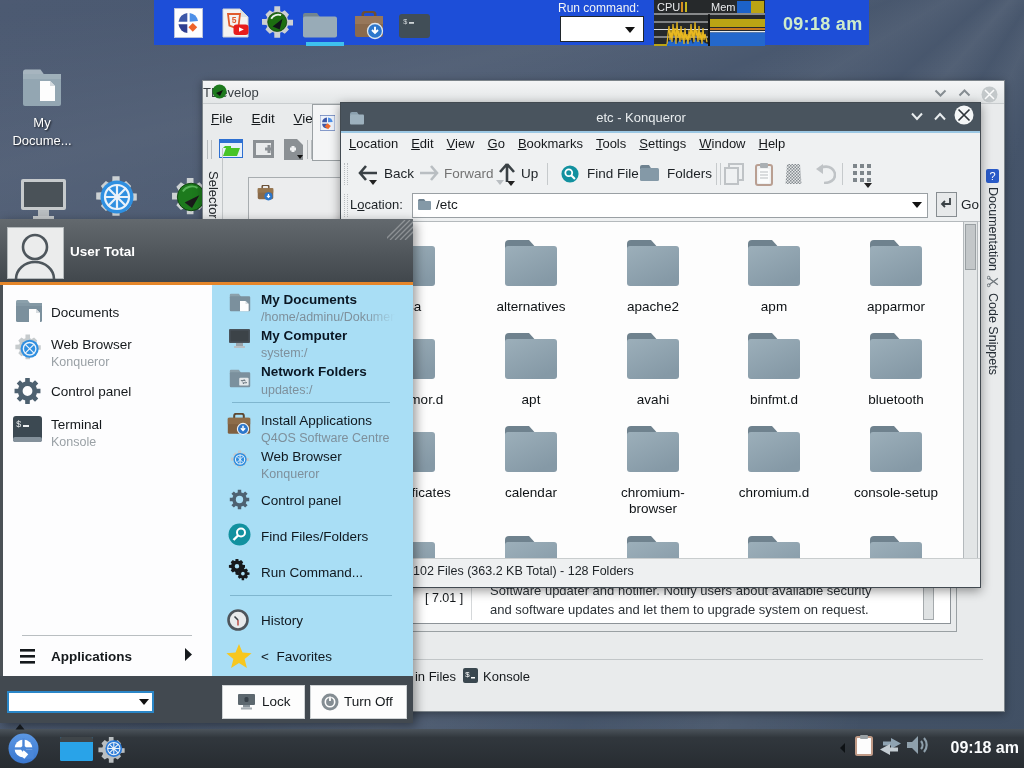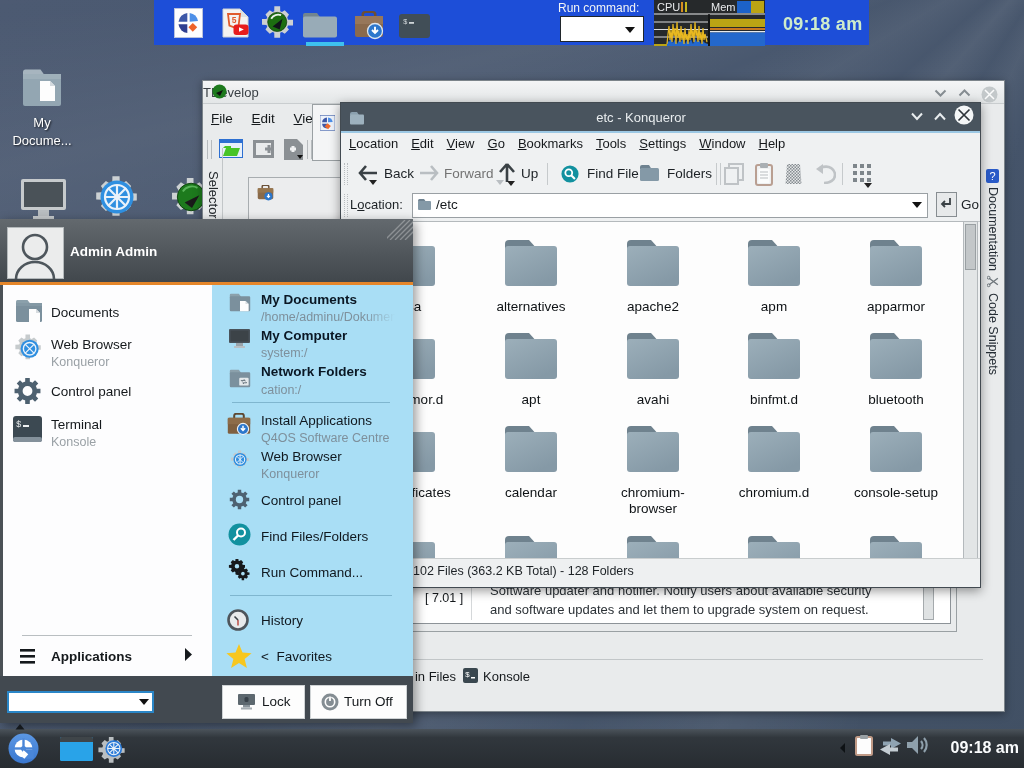--- a/index.html
+++ b/index.html
@@ -441,21 +441,21 @@
     <rect x="56" y="32.5" width="55" height="13.5" fill="#2468cc"></rect>
   </svg>
 </div>
 
 <div id="menu" class="abs">
   <div id="mhead" class="abs"></div>
   <div id="mavatar" class="abs"><svg width="55" height="51" viewBox="0 0 55 51">
         <circle cx="27" cy="19" r="12" fill="none" stroke="#4e565c" stroke-width="2.6"></circle>
         <path d="M8 51 a19 17 0 0 1 38 0" fill="none" stroke="#4e565c" stroke-width="2.6"></path>
       </svg></div>
-  <div id="mname" class="abs">Admin Admin</div>
+  <div id="mname" class="abs">User Total</div>
   <svg class="abs" style="left:387px;top:1px" width="26" height="20">
       <g stroke="rgba(255,255,255,.3)" stroke-width="1.3">
         <line x1="-2" y1="20" x2="18" y2="0"></line>
         <line x1="3" y1="20" x2="23" y2="0"></line>
         <line x1="8" y1="20" x2="28" y2="0"></line>
         <line x1="13" y1="20" x2="33" y2="0"></line>
         <line x1="18" y1="20" x2="38" y2="0"></line>
       </g>
     </svg>
   <div id="mline" class="abs"></div>
@@ -520,21 +520,21 @@
     </svg>
   <div class="mr-t abs" style="left:261px;top:109px;">My Computer</div>
   <div class="mr-s abs" style="left:261px;top:127px;">system:/</div>
   <svg class="abs" style="left:229px;top:148px" width="22" height="23" viewBox="0 0 28 24">
       <path d="M1 2.5 q0-1.5 1.5-1.5 h10 l3.5 4.5 h-15z" fill="#8ba0ab"></path>
       <rect x="1" y="4" width="26" height="19" rx="1.5" fill="#7b909d"></rect>
       <rect x="13" y="11" width="12" height="10" rx="1.5" fill="#e4e9eb"></rect>
       <path d="M15.5 14.5 h5 l-1.5-1.5 M15.5 14.5 l1.5 1.5 M22.5 17.5 h-5 l1.5 1.5 M22.5 17.5 l-1.5-1.5" stroke="#5c6a73" stroke-width="1.1" fill="none"></path>
     </svg>
   <div class="mr-t abs" style="left:261px;top:145px;">Network Folders</div>
-  <div class="mr-s abs" style="left:261px;top:164px;">cation:/</div>
+  <div class="mr-s abs" style="left:261px;top:164px;">updates:/</div>
   <div class="msep abs" style="left:232px;top:183px;width:158px;"></div>
   <svg class="abs" style="left:227px;top:194px" width="24" height="24" viewBox="0 0 30 28">
       <rect x="9" y="0" width="12" height="8" rx="2.5" fill="none" stroke="#5d4730" stroke-width="2.5"></rect>
       <rect x="1" y="5" width="28" height="20" rx="2" fill="#7f6040"></rect>
       <rect x="1" y="5" width="28" height="8" fill="#8d6c49"></rect>
       <circle cx="20" cy="19" r="7" fill="#2c77cc" stroke="#eef2f6" stroke-width="1.4"></circle>
       <path d="M20 15 v5.5 M17.3 18.2 l2.7 2.7 2.7-2.7" stroke="#fff" stroke-width="1.8" fill="none"></path>
     </svg>
   <div class="mr-p abs" style="left:261px;top:194px;">Install Applications</div>
   <div class="mr-s abs" style="left:261px;top:212px;">Q4OS Software Centre</div>

